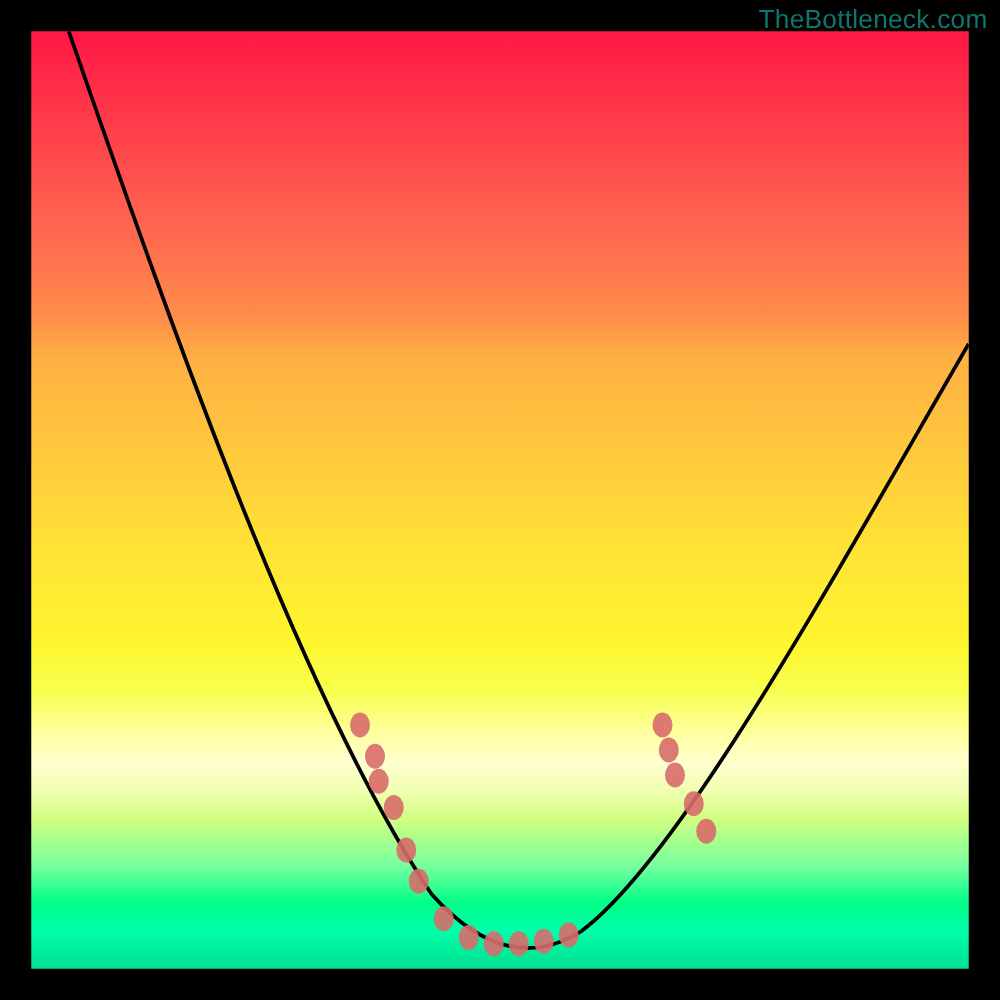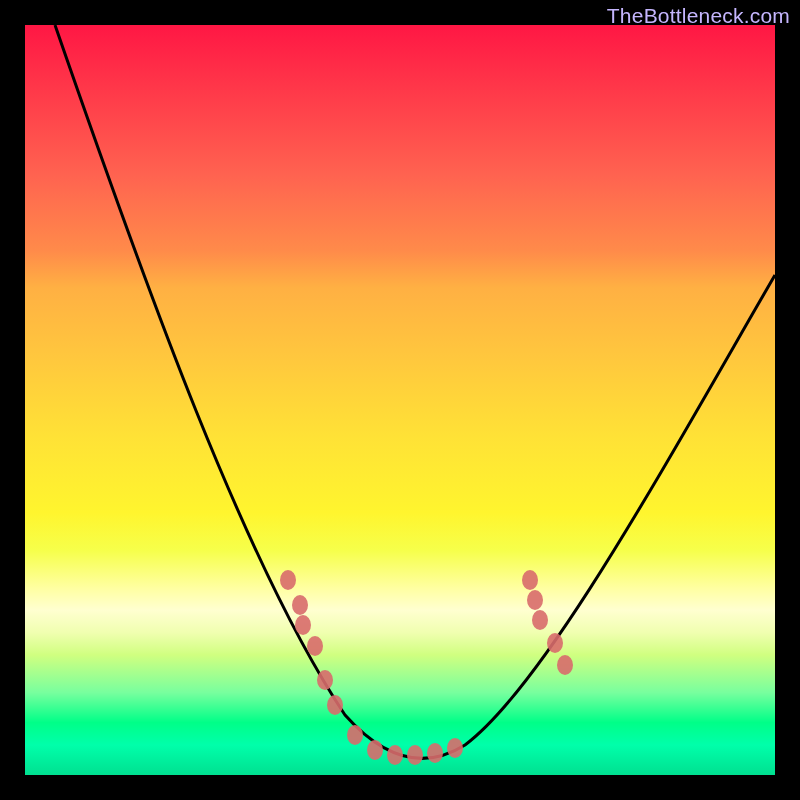--- a/index.html
+++ b/index.html
@@ -26,21 +26,21 @@
       #d0ff80 84%,
       #78ff9e 89%,
       #00ff88 93%,
       #00ffaa 96%,
       #00e090 100%);
   }
   .watermark {
     position: absolute;
     top: 4px;
     right: 10px;
-    color: #c4b5fd;
+    color: #0f766e;
     font-size: 21px;
     font-weight: 500;
     letter-spacing: 0.2px;
   }
   svg.curve {
     position: absolute;
     top: 0;
     left: 0;
     width: 750px;
     height: 750px;

